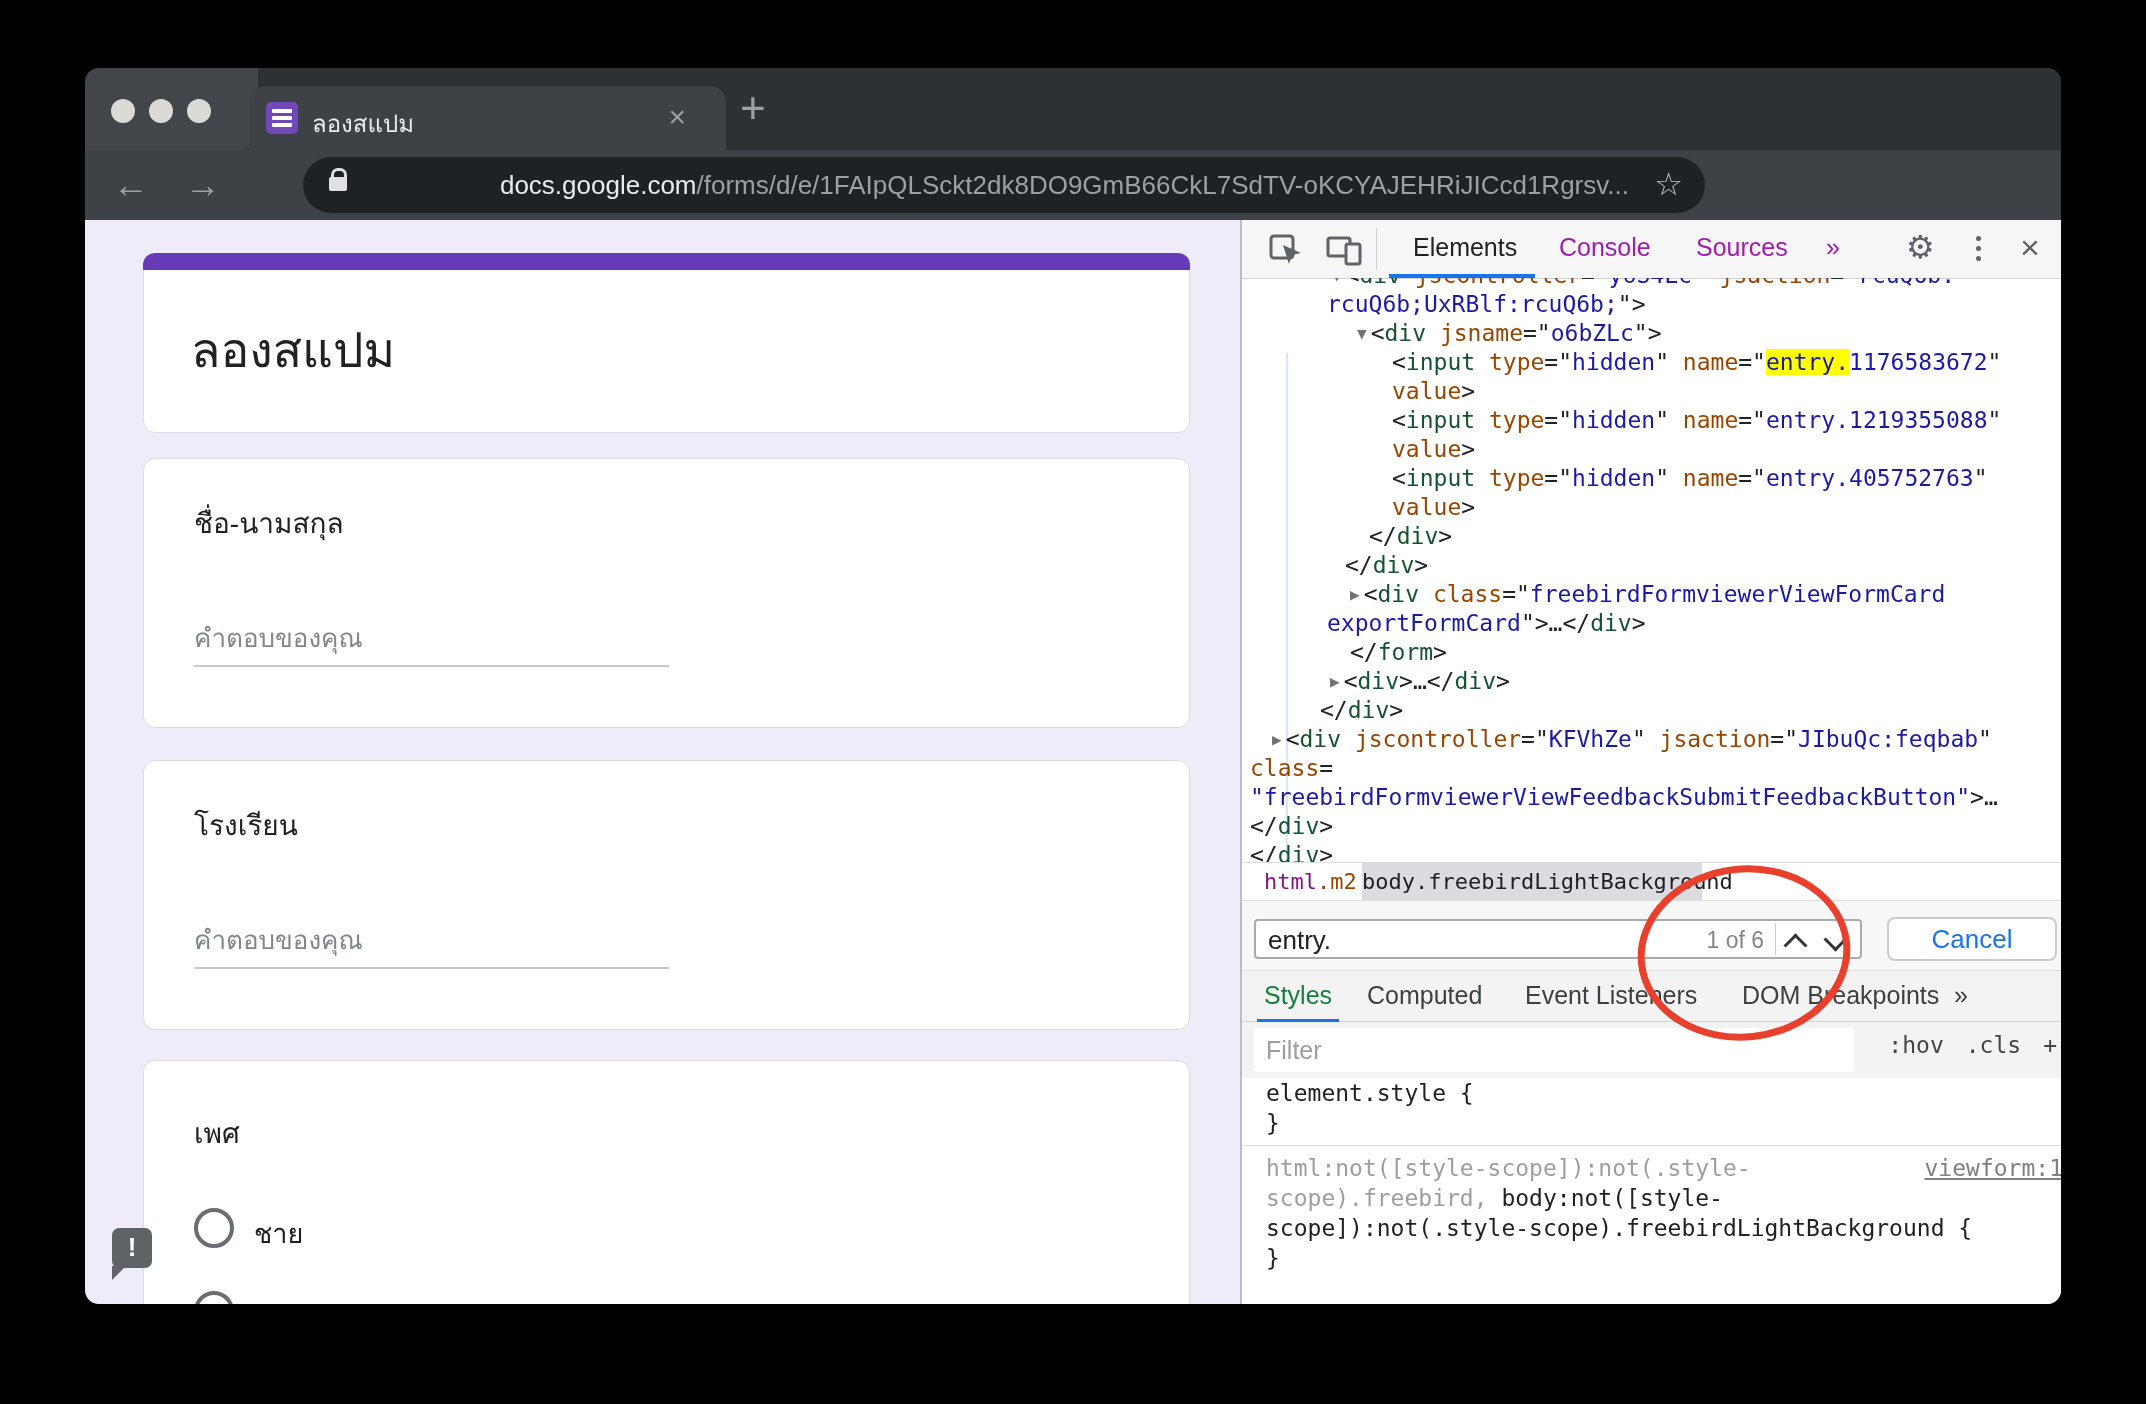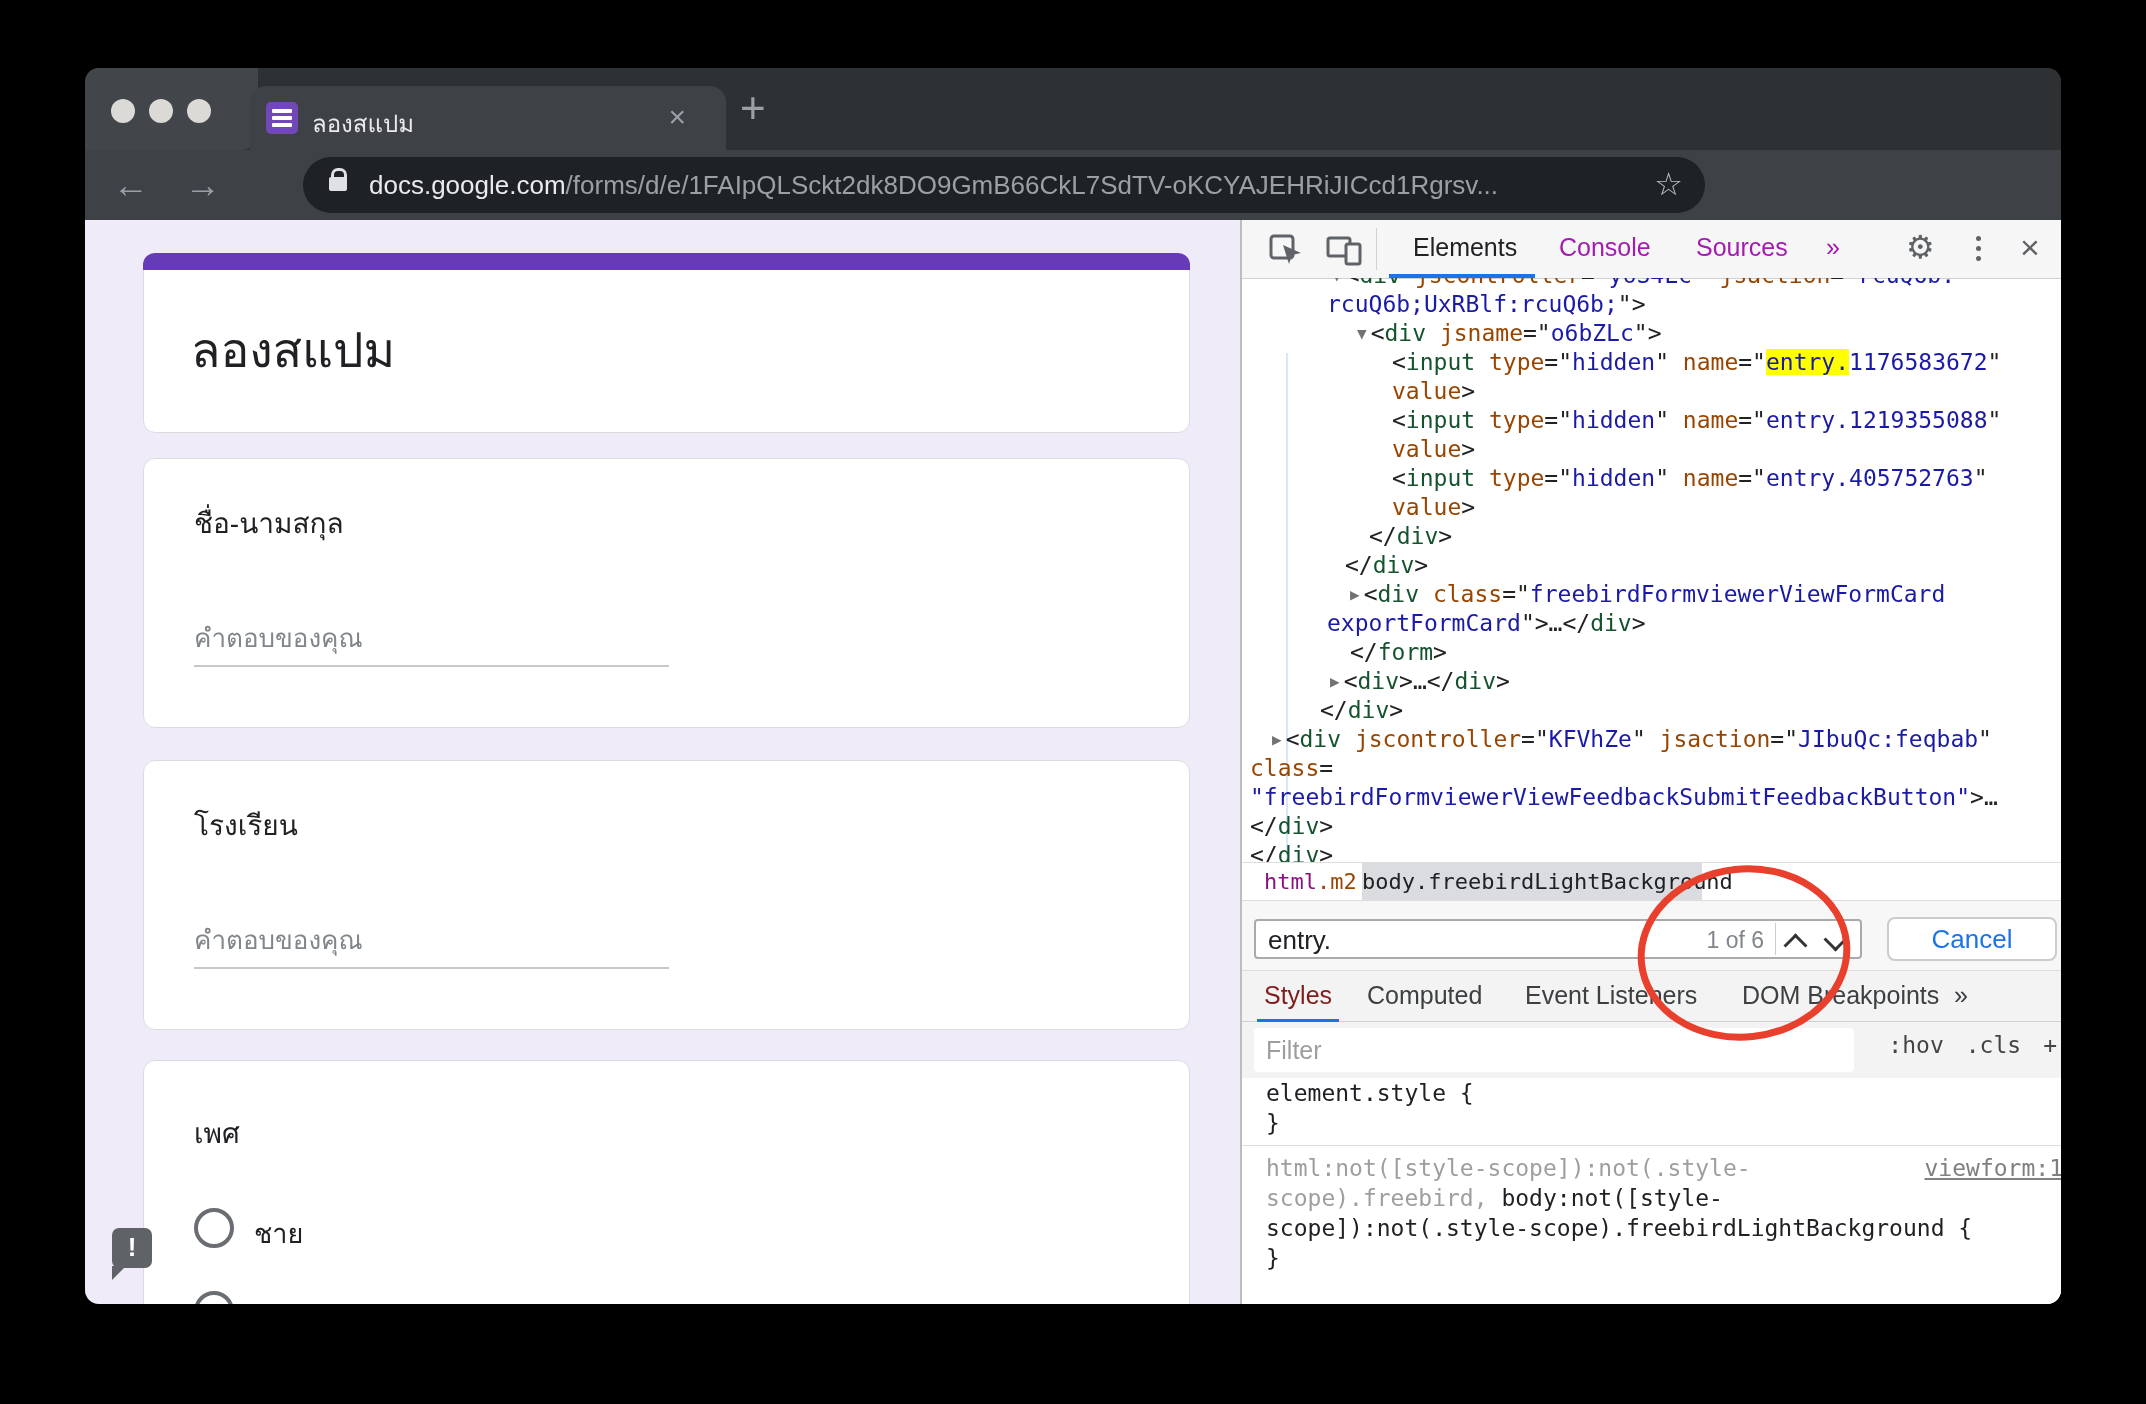--- a/index.html
+++ b/index.html
@@ -15,21 +15,21 @@
   .tab-favicon i{position:absolute;left:6px;width:20px;height:4px;background:#fff;border-radius:1px;}
   .tab-title{position:absolute;left:62px;top:18px;font-size:24px;color:#e8eaed;width:340px;white-space:nowrap;overflow:hidden;}
   .tab-close{position:absolute;right:40px;top:14px;font-size:30px;color:#9aa0a6;}
   .newtab{position:absolute;left:655px;top:18px;font-size:44px;color:#9aa0a6;font-weight:300;line-height:44px;}
   
   .toolbar{position:absolute;left:0;top:82px;width:100%;height:70px;background:#3e4246;}
   .nav-arrow{position:absolute;top:14px;font-size:36px;color:#9aa0a6;}
   .reload{position:absolute;left:242px;top:20px;width:24px;height:24px;border:3px solid #9aa0a6;border-radius:50%;}
   .reload .gap{position:absolute;right:-5px;top:-5px;width:12px;height:12px;background:#3e4246;}
   .reload .head{position:absolute;right:-7px;top:1px;width:0;height:0;border-left:9px solid transparent;border-right:9px solid transparent;border-top:9px solid #9aa0a6;transform:rotate(40deg);}
-  .urlpill{position:absolute;left:218px;top:89px;width:1402px;height:56px;background:#1f2225;border-radius:28px;}
+  .urlpill{position:absolute;left:218px;top:89px;width:1402px;height:56px;background:#1f2225;border-radius:28px;text-align:right;}
   .lock{position:absolute;left:26px;top:20px;width:18px;height:14px;background:#dfe1e5;border-radius:2px;}
   .lock:before{content:"";position:absolute;left:2px;top:-9px;width:10px;height:10px;border:3px solid #dfe1e5;border-bottom:none;border-radius:7px 7px 0 0;}
   .url{position:absolute;left:66px;top:13px;font-size:26px;white-space:nowrap;width:1260px;overflow:hidden;}
   .url .domain{color:#e8eaed;}
   .url .path{color:#9aa0a6;}
   .star{position:absolute;right:22px;top:8px;font-size:32px;color:#bdc1c6;}
   .puzzle{position:absolute;left:1652px;top:103px;width:24px;height:24px;background:#dfe1e5;border-radius:3px;}
   .puzzle:before{content:"";position:absolute;left:6px;top:-6px;width:12px;height:12px;border-radius:50%;background:#dfe1e5;}
   .puzzle:after{content:"";position:absolute;right:-6px;top:6px;width:12px;height:12px;border-radius:50%;background:#dfe1e5;}
   .incog{position:absolute;left:1707px;top:91px;width:178px;height:52px;background:#1d2022;border-radius:26px;}
@@ -79,21 +79,21 @@
   .find-input{position:absolute;left:12px;top:18px;width:608px;height:40px;background:#fff;border:2px solid #aaa;border-radius:4px;box-sizing:border-box;}
   .find-query{position:absolute;left:12px;top:4px;font-size:26px;color:#202124;}
   .find-count{position:absolute;right:96px;top:6px;font-size:23px;color:#80868b;}
   .find-sep{position:absolute;right:84px;top:2px;width:1px;height:32px;background:#ccc;}
   .chev{position:absolute;top:14px;width:14px;height:14px;border-top:3px solid #333;border-right:3px solid #333;}
   .chev.up{right:56px;transform:rotate(-45deg);top:16px;}
   .chev.down{right:16px;transform:rotate(135deg);top:10px;}
   .cancel-btn{position:absolute;left:645px;top:16px;width:170px;height:44px;background:#fff;border:2px solid #ccc;border-radius:8px;box-sizing:border-box;text-align:center;line-height:40px;font-size:26px;color:#1a73e8;}
   .panel-tabs{position:absolute;left:0;top:750px;width:100%;height:52px;background:#f3f3f3;border-top:1px solid #ddd;border-bottom:1px solid #d0d0d0;box-sizing:border-box;}
   .ptab{position:absolute;top:10px;font-size:25px;color:#3c4043;white-space:nowrap;}
-  .ptab.active{color:#7f1d1d;}
+  .ptab.active{color:#15803d;}
   .ptab-underline{position:absolute;left:15px;top:48px;width:82px;height:4px;background:#1a73e8;}
   .filter-row{position:absolute;left:0;top:802px;width:100%;height:56px;background:#f3f3f3;}
   .filter-input{position:absolute;left:12px;top:6px;width:600px;height:44px;background:#fff;border-radius:4px;}
   .filter-ph{position:absolute;left:12px;top:8px;font-size:25px;color:#9e9e9e;}
   .toggles{position:absolute;right:18px;top:10px;font-family:"DejaVu Sans Mono","Liberation Mono",monospace;font-size:23px;color:#444;}
   .toggles span{margin-left:22px;}
   .styles{position:absolute;left:0;top:858px;width:100%;height:226px;background:#fff;overflow:hidden;
     font-family:"DejaVu Sans Mono","Liberation Mono",monospace;font-size:23px;}
   .sl{position:relative;height:30px;line-height:30px;padding-left:24px;white-space:nowrap;}
   .s-p{color:#202124}.s-g{color:#9e9e9e}.s-r{color:#c80000}

